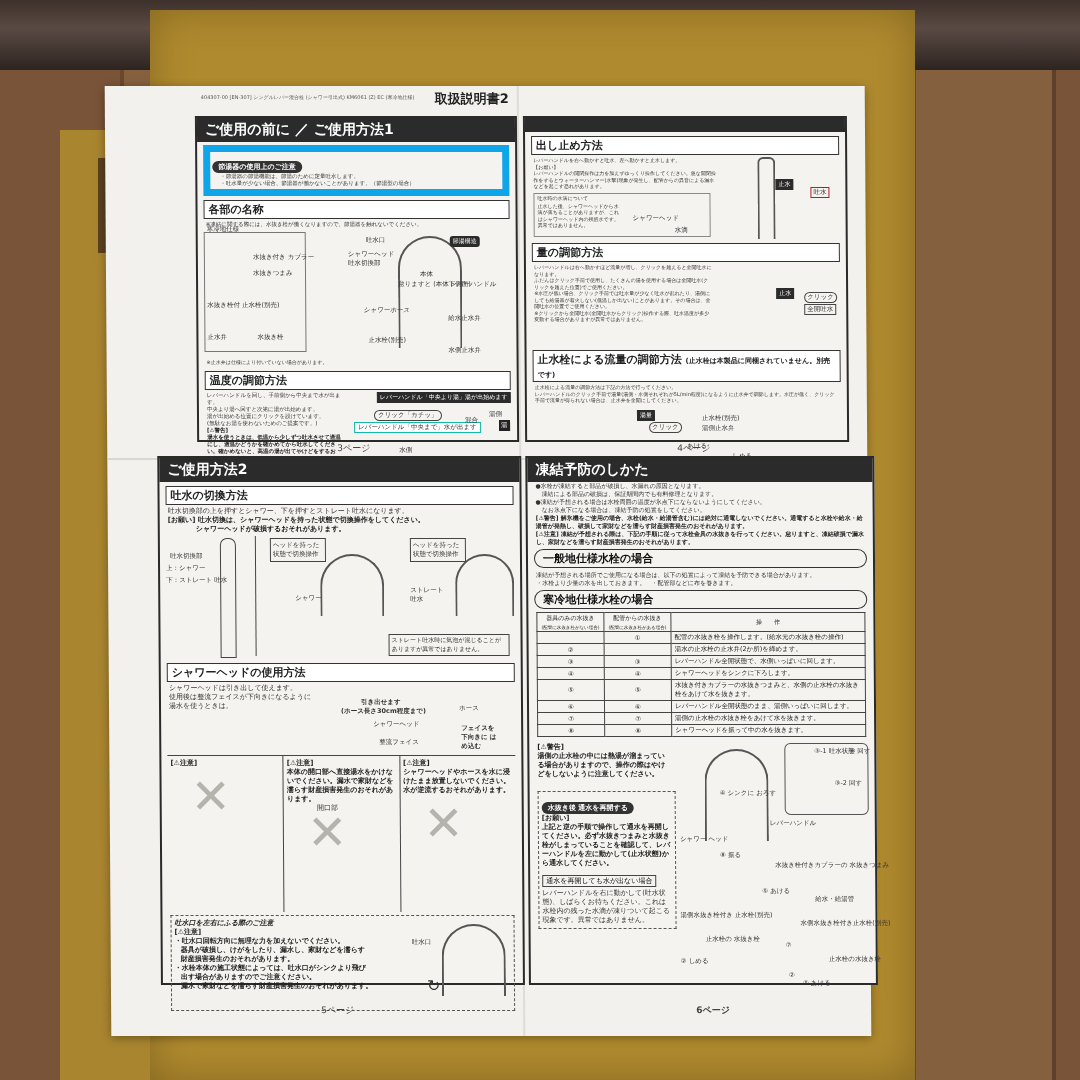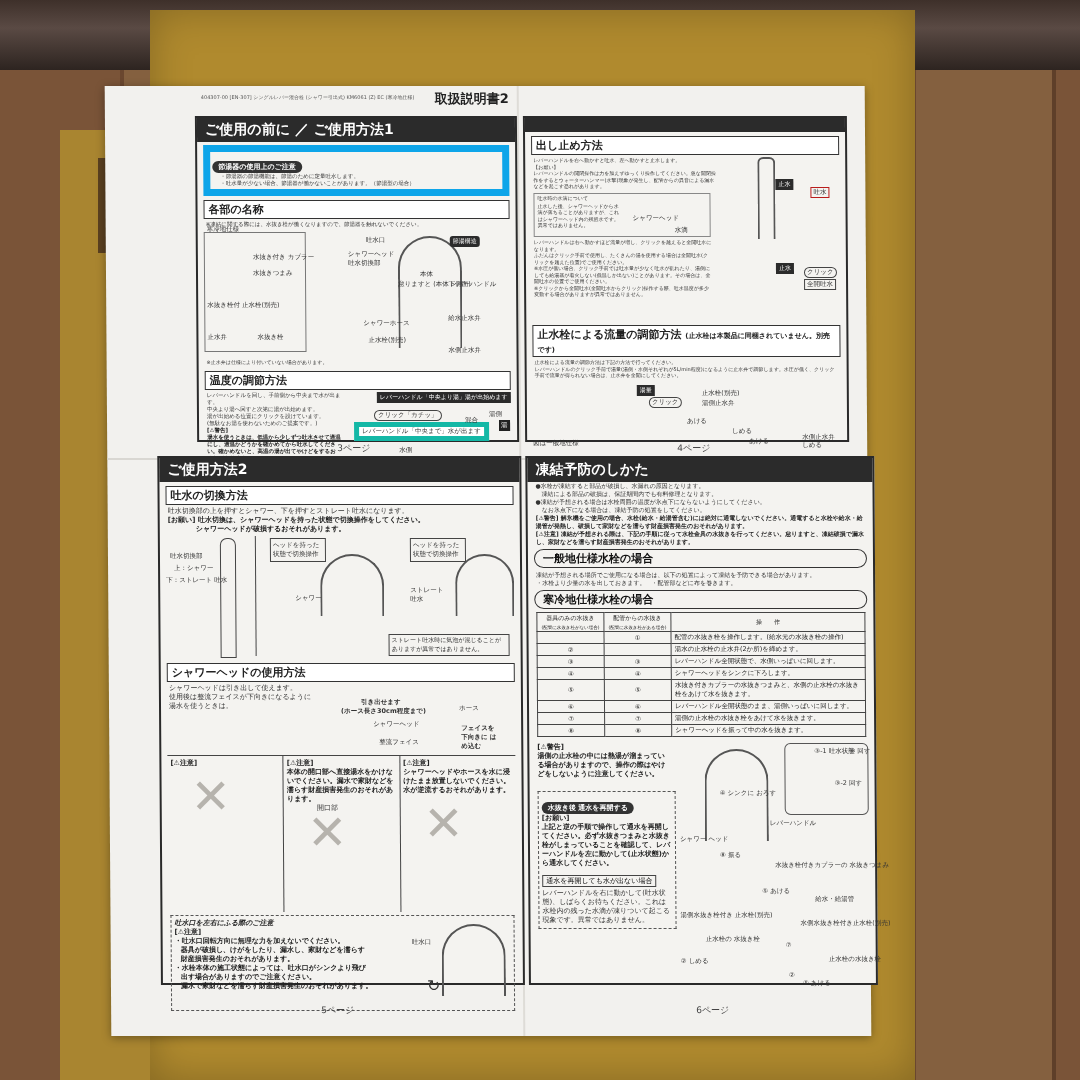--- a/index.html
+++ b/index.html
@@ -74,40 +74,40 @@
         <div class="label" style="left:2px;top:100px;">止水弁</div>
         <div class="label" style="left:52px;top:100px;">水抜き栓</div>
       </div>
       <div class="faucet" style="left:200px;top:8px;width:60px;height:110px;"></div>
       <div class="label" style="left:168px;top:8px;">吐水口</div>
       <div class="label" style="left:150px;top:22px;">シャワーヘッド</div>
       <div class="label" style="left:150px;top:31px;">吐水切換部</div>
       <div class="label" style="left:222px;top:42px;">本体</div>
       <div class="label" style="left:200px;top:52px;">怠りますと (本体下側面)</div>
       <div class="label" style="left:252px;top:52px;">レバーハンドル</div>
-      <div class="label" style="left:165px;top:91px;">シャワーホース</div>
+      <div class="label" style="left:165px;top:78px;font-style:italic;">シャワーホース</div>
       <div class="label" style="left:250px;top:86px;">給水止水弁</div>
       <div class="label" style="left:170px;top:108px;">止水栓(別売)</div>
       <div class="label" style="left:250px;top:118px;">水側止水弁</div>
       <div class="callout" style="left:252px;top:8px;border-radius:3px;">節湯構造</div>
     </div>
     <div class="txt" style="font-size:5px;">※止水弁は仕様により付いていない場合があります。</div>
     <div class="subhead">温度の調節方法</div>
     <div style="position:relative;height:85px;">
       <div style="width:150px;">
         <div class="txt" style="font-size:5.5px;line-height:7px;">レバーハンドルを回し、手前側から中央まで水が出ます。</div>
         <div class="txt" style="font-size:5.5px;line-height:7px;">中央より湯へ回すと次第に湯が出始めます。</div>
         <div class="txt" style="font-size:5.5px;line-height:7px;">湯が出始める位置にクリックを設けています。</div>
         <div class="txt" style="font-size:5.5px;line-height:7px;">(無駄なお湯を使わないためのご提案です。)</div>
         <div class="txt b" style="font-size:5.5px;line-height:7px;">[⚠警告]</div>
         <div class="txt b" style="font-size:5.5px;line-height:7px;">湯水を使うときは、低温から少しずつ吐水させて適温にし、適温かどうかを確かめてから吐水してください。確かめないと、高温の湯が出てやけどをするおそれがあります。</div>
       </div>
       <div class="callout" style="left:178px;top:0;">レバーハンドル「中央より湯」湯が出始めます</div>
       <div class="label" style="left:175px;top:18px;border:1px solid #444;border-radius:6px;padding:0 3px;">クリック「カチッ」</div>
-      <div class="label" style="left:155px;top:30px;border:5px solid #14b8a6;padding:0 3px;background:#fff;">レバーハンドル「中央まで」水が出ます</div>
+      <div class="label" style="left:155px;top:30px;border:1px solid #14b8a6;padding:0 3px;background:#fff;">レバーハンドル「中央まで」水が出ます</div>
       <div class="label" style="left:290px;top:18px;">湯側</div>
       <div class="label" style="left:300px;top:28px;border:1px solid #222;background:#222;color:#fff;padding:0 1px;">湯</div>
       <div class="label" style="left:266px;top:24px;">混合</div>
       <div class="label" style="left:200px;top:54px;">水側</div>
       <div class="label" style="left:208px;top:68px;border:1px solid #222;padding:0 1px;">水</div>
     </div>
   </div>
   <div class="pagenum" style="left:230px;top:356px;">3ページ</div>
 
   <div class="page p4">
@@ -123,20 +123,21 @@
         <div class="txt" style="font-size:5px;line-height:6.5px;padding:1px 3px;width:85px;">吐水時の水滴について</div>
         <div class="txt" style="font-size:5px;line-height:6.5px;padding:0 3px;width:85px;">止水した後、シャワーヘッドから水滴が落ちることがありますが、これはシャワーヘッド内の残留水です。</div>
         <div class="txt" style="font-size:5px;line-height:6.5px;padding:0 3px;width:85px;">異常ではありません。</div>
         <div class="label" style="left:98px;top:20px;">シャワーヘッド</div>
         <div class="label" style="left:140px;top:32px;">水滴</div>
       </div>
       <div class="faucet" style="left:232px;top:0;width:14px;height:80px;border-radius:6px 6px 0 0;"></div>
       <div class="callout" style="left:250px;top:22px;">止水</div>
       <div class="label" style="left:285px;top:30px;border:1px solid #b91c1c;padding:0 2px;">吐水</div>
     </div>
+    <div class="subhead">量の調節方法</div>
     <div style="position:relative;height:82px;">
       <div style="width:195px;">
         <div class="txt" style="font-size:5px;line-height:6.5px;">レバーハンドルは右へ動かすほど流量が増し、クリックを越えると全開吐水になります。</div>
         <div class="txt" style="font-size:5px;line-height:6.5px;">ふだんはクリック手前で使用し、たくさんの湯を使用する場合は全開吐水(クリックを越えた位置)でご使用ください。</div>
         <div class="txt" style="font-size:5px;line-height:6.5px;">※水圧が低い場合、クリック手前では吐水量が少なく吐水が乱れたり、湯側にしても給湯器が着火しない(低温しか出ない)ことがあります。その場合は、全開吐水の位置でご使用ください。</div>
         <div class="txt" style="font-size:5px;line-height:6.5px;">※クリックから全開吐水(全開吐水からクリック)操作する際、吐水温度が多少変動する場合がありますが異常ではありません。</div>
       </div>
       <div class="callout" style="left:250px;top:24px;">止水</div>
       <div class="label" style="left:278px;top:28px;border:1px solid #444;border-radius:6px;padding:0 2px;">クリック</div>
       <div class="label" style="left:278px;top:40px;border:1px solid #444;padding:0 2px;">全開吐水</div>
@@ -164,21 +165,21 @@
 
   <div class="page p5">
     <div class="banner">ご使用方法2</div>
     <div class="subhead">吐水の切換方法</div>
     <div class="txt">吐水切換部の上を押すとシャワー、下を押すとストレート吐水になります。</div>
     <div class="txt b">[お願い] 吐水切換は、シャワーヘッドを持った状態で切換操作をしてください。</div>
     <div class="txt b" style="padding-left:36px;">シャワーヘッドが破損するおそれがあります。</div>
     <div style="position:relative;height:125px;">
       <div style="position:absolute;left:60px;top:4px;width:14px;height:118px;border:1px solid #444;border-radius:7px 7px 0 0;"></div>
       <div class="label" style="left:10px;top:18px;">吐水切換部</div>
-      <div class="label" style="left:6px;top:30px;margin-left:8px;">上：シャワー</div>
+      <div class="label" style="left:6px;top:30px;">上：シャワー</div>
       <div class="label" style="left:6px;top:42px;">下：ストレート 吐水</div>
       <div style="position:absolute;left:95px;top:2px;width:120px;height:120px;border-left:1px solid #444;"></div>
       <div class="label" style="left:110px;top:4px;border:1px solid #444;padding:2px;white-space:normal;width:50px;">ヘッドを持った 状態で切換操作</div>
       <div class="faucet" style="left:160px;top:20px;width:60px;height:60px;"></div>
       <div class="label" style="left:135px;top:60px;">シャワー</div>
       <div class="label" style="left:250px;top:4px;border:1px solid #444;padding:2px;white-space:normal;width:50px;">ヘッドを持った 状態で切換操作</div>
       <div class="faucet" style="left:295px;top:20px;width:55px;height:60px;"></div>
       <div class="label" style="left:250px;top:52px;white-space:normal;width:35px;">ストレート 吐水</div>
       <div class="label" style="left:228px;top:100px;border:1px solid #444;padding:1px 2px;white-space:normal;width:115px;font-size:6px;">ストレート吐水時に気泡が混じることがありますが異常ではありません。</div>
     </div>
@@ -315,14 +316,14 @@
       <div class="label" style="left:150px;top:172px;">湯側水抜き栓付き 止水栓(別売)</div>
       <div class="label" style="left:270px;top:180px;">水側水抜き栓付き止水栓(別売)</div>
       <div class="label" style="left:175px;top:196px;">止水栓の 水抜き栓</div>
       <div class="label" style="left:255px;top:202px;">⑦</div>
       <div class="label" style="left:150px;top:218px;">② しめる</div>
       <div class="label" style="left:258px;top:232px;">②</div>
       <div class="label" style="left:272px;top:240px;">⑤ あける</div>
       <div class="label" style="left:298px;top:216px;">止水栓の水抜き栓</div>
     </div>
   </div>
-  <div class="pagenum" style="left:585px;top:918px;">6ページ</div>
+  <div class="pagenum" style="left:585px;top:918px;font-weight:bold;">6ページ</div>
 </div>
 
 </body></html>

